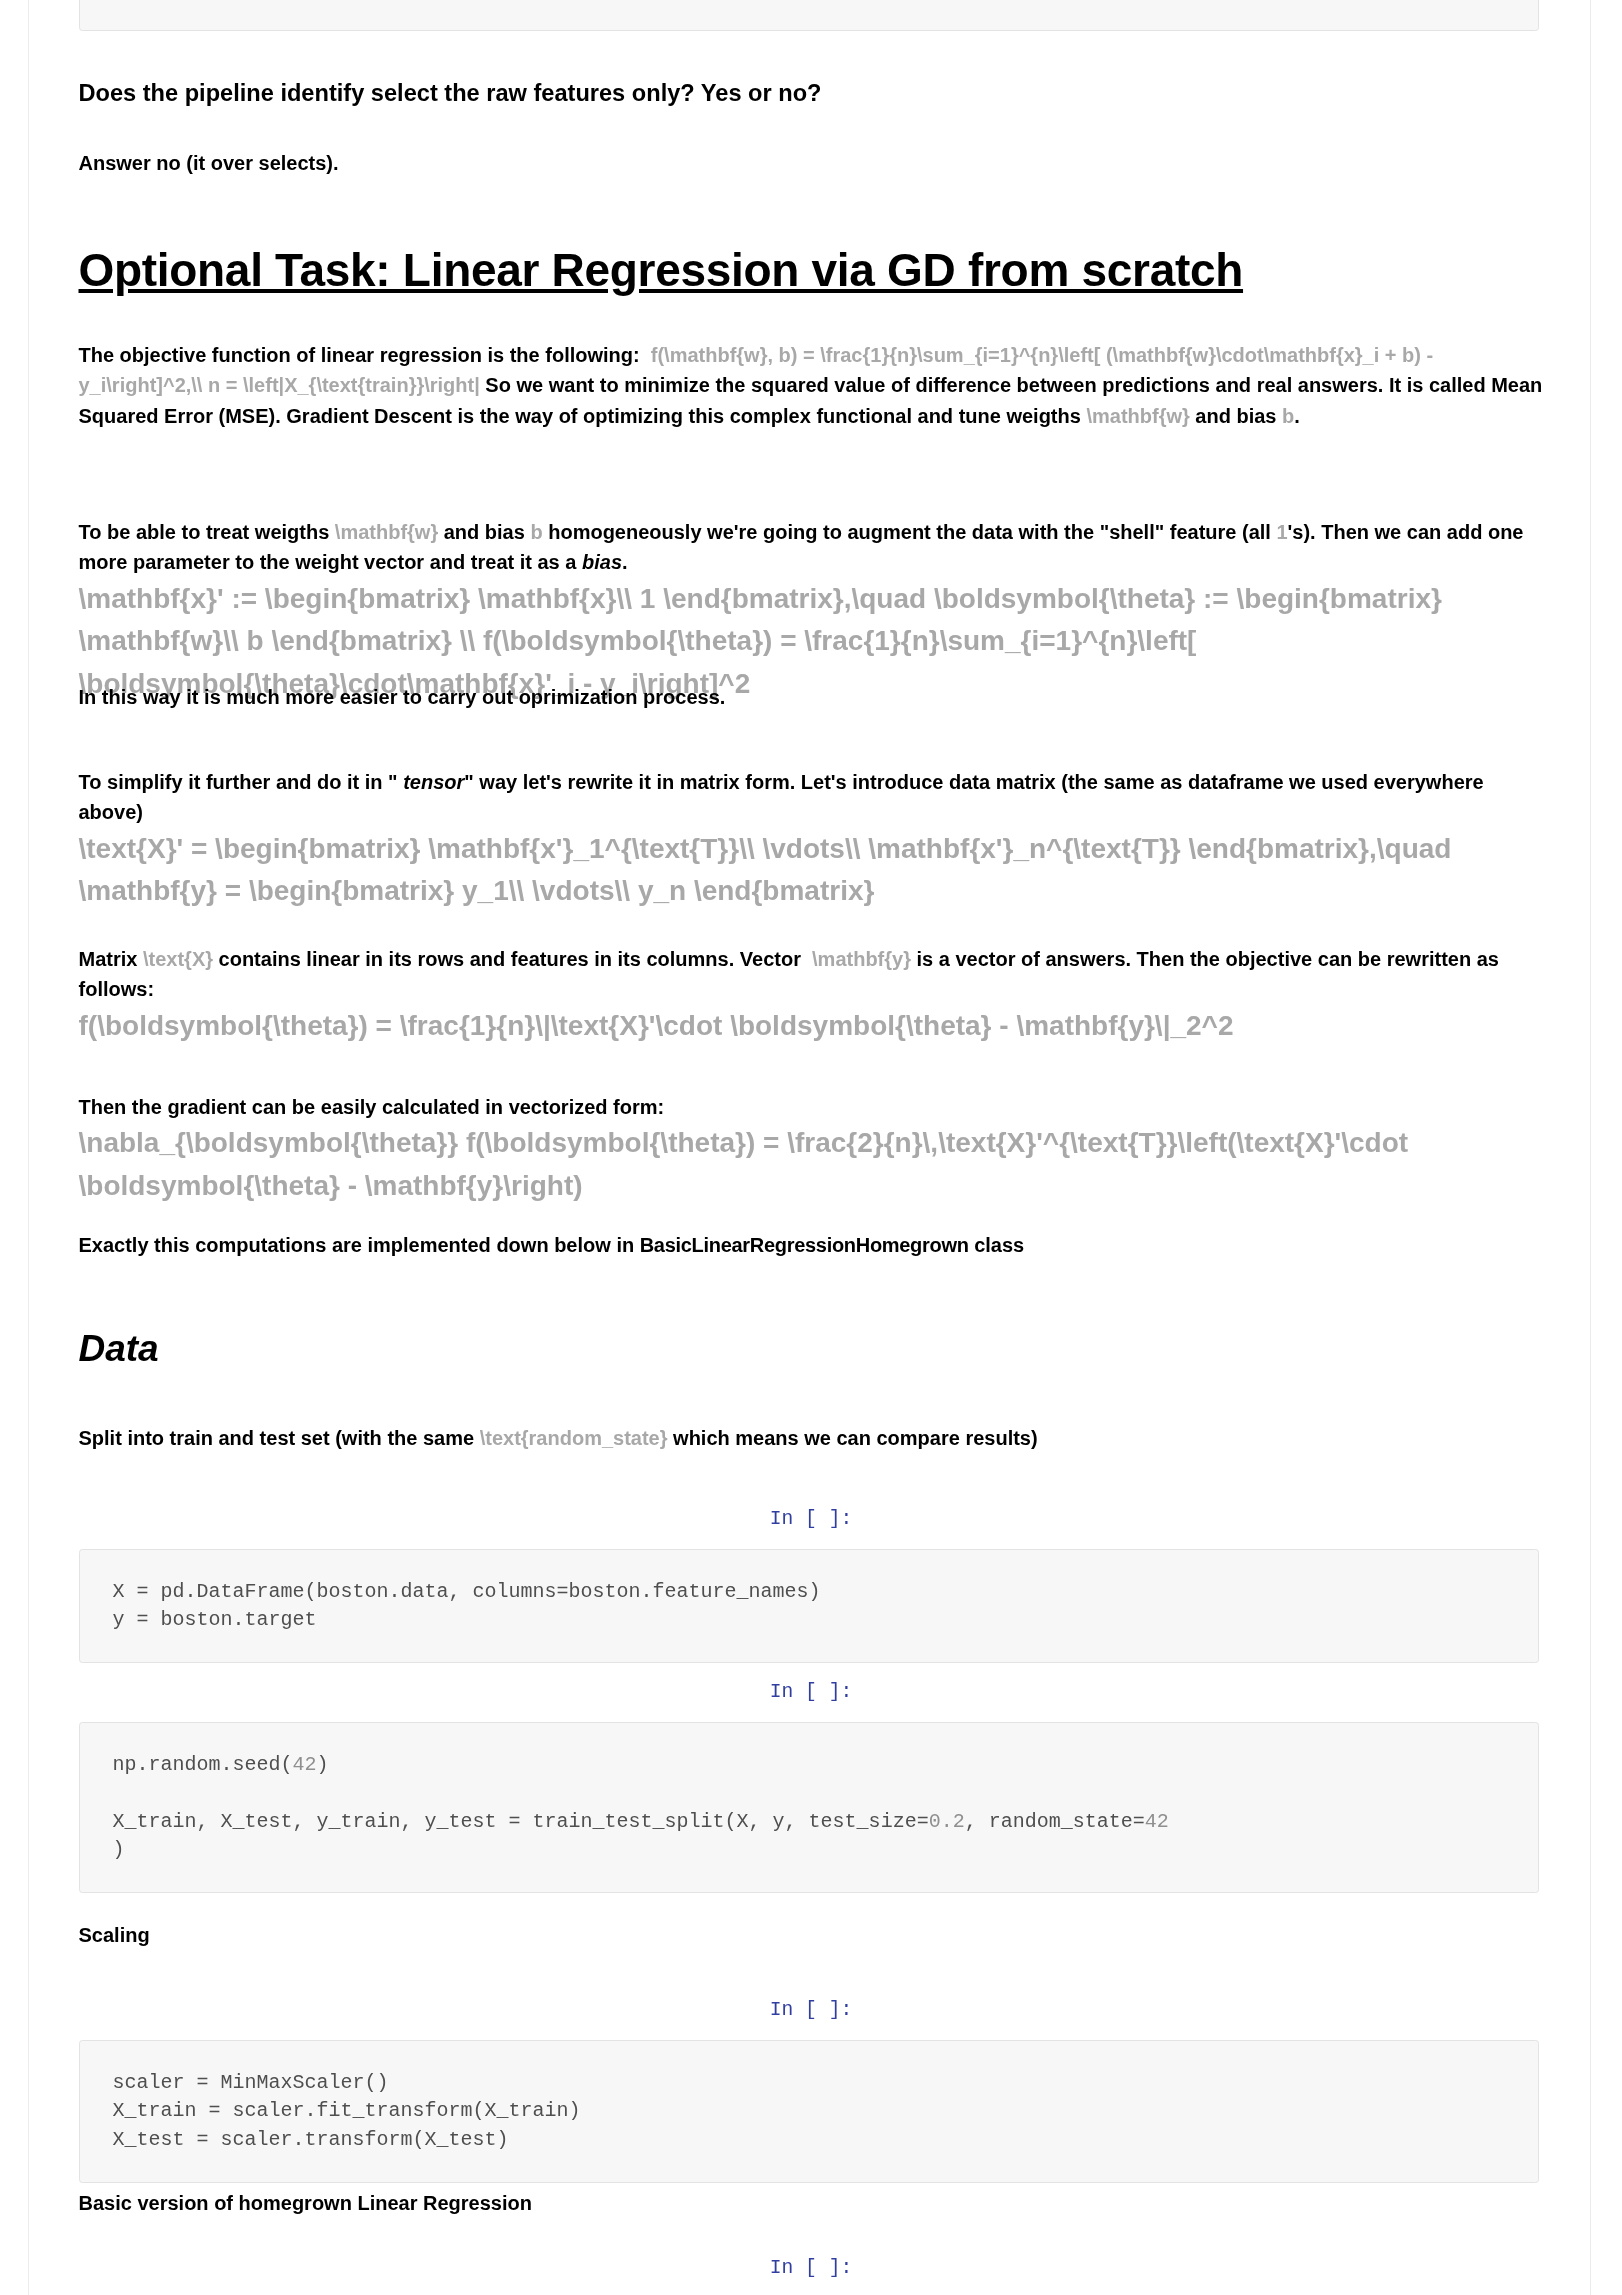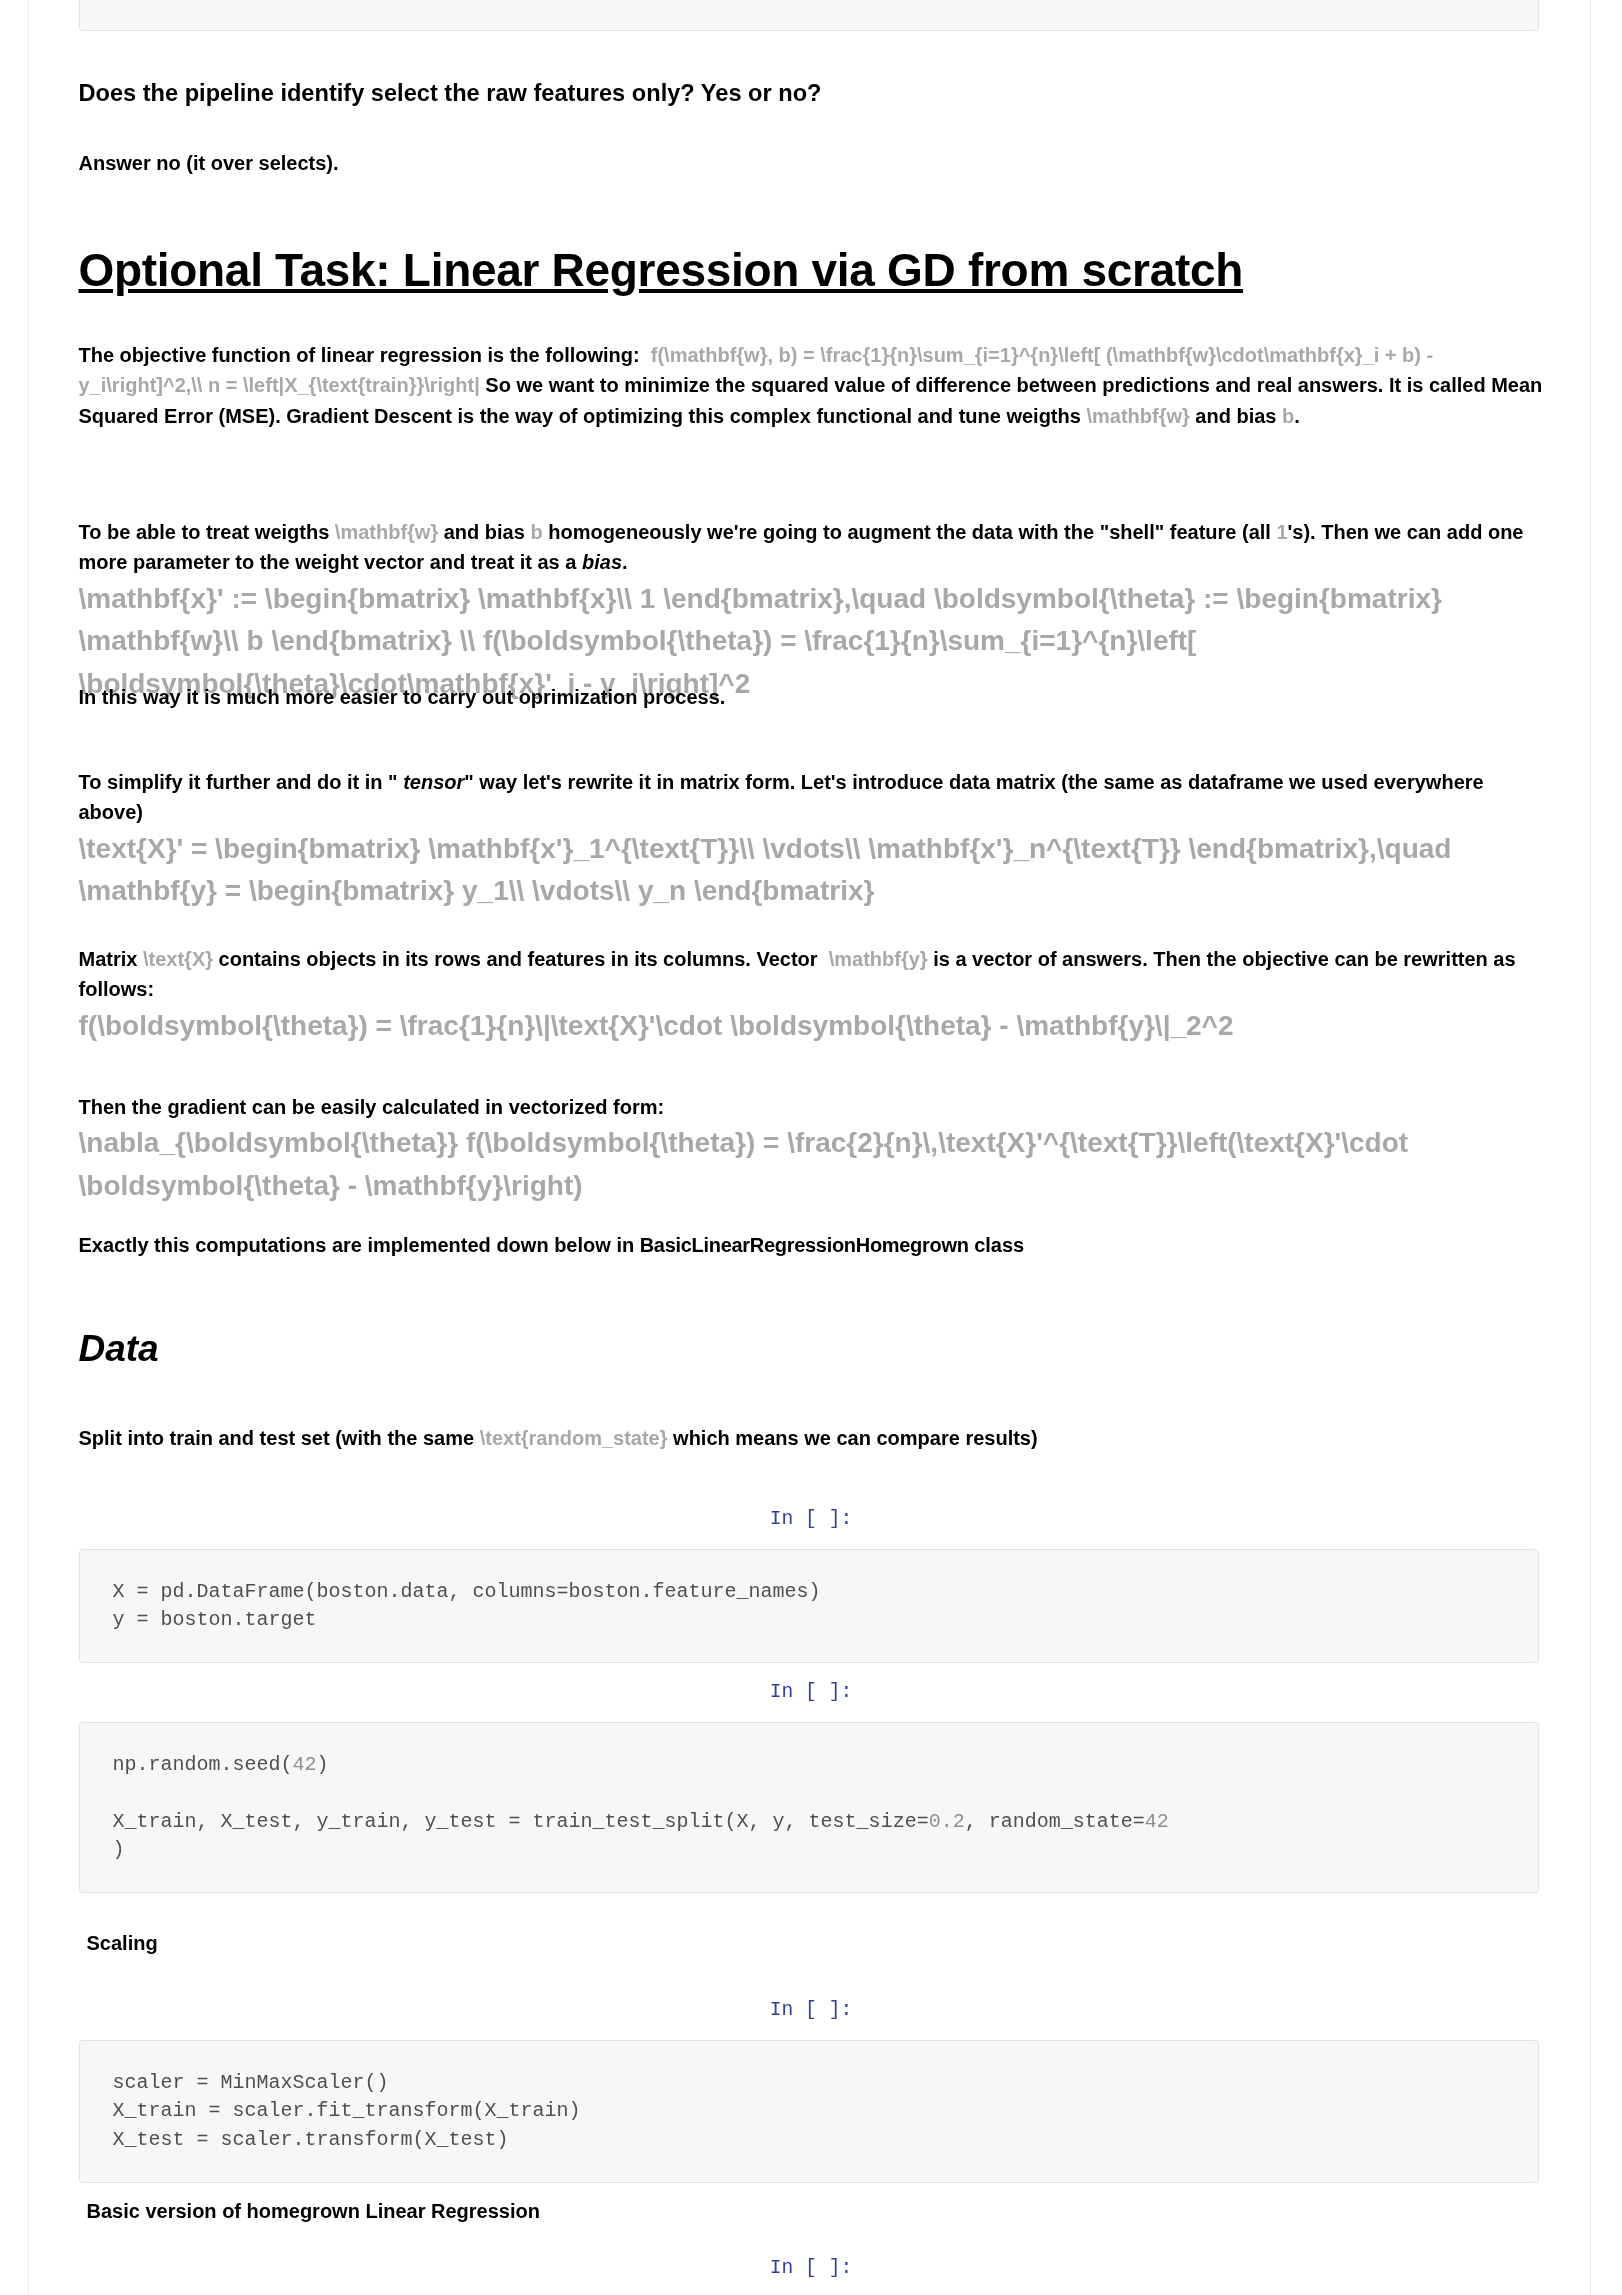--- a/index.html
+++ b/index.html
@@ -69,21 +69,21 @@
   .h3 {
     font-size: 23.6px;
     font-weight: bold;
     margin: 0;
     line-height: 1.2;
     color: #000;
   }
   .h4 {
     font-size: 20px;
     font-weight: bold;
-    margin: 8px;
+    margin: 0;
     line-height: 1.2;
     color: #000;
   }
   .para {
     font-size: 20px;
     font-weight: bold;
     line-height: 1.52;
     margin: 0;
     color: #000;
     word-wrap: break-word;
@@ -186,21 +186,21 @@
 
     <div class="blk" style="top:767px; width:1465px;">
       <div class="para">
         <span>To simplify it further and do it in " </span><span class="ital">tensor</span><span>" way let's rewrite it in matrix form. Let's introduce data matrix (the same as dataframe we used everywhere above)</span>
         <span class="texblock">\text{X}' = \begin{bmatrix} \mathbf{x'}_1^{\text{T}}\\ \vdots\\ \mathbf{x'}_n^{\text{T}} \end{bmatrix},\quad \mathbf{y} = \begin{bmatrix} y_1\\ \vdots\\ y_n \end{bmatrix}</span>
       </div>
     </div>
 
     <div class="blk" style="top:944px; width:1465px;">
       <div class="para">
-        <span>Matrix </span><span class="tex">\text{X}</span><span> contains objects in its rows and features in its columns. Vector </span>
+        <span>Matrix </span><span class="tex">\text{X}</span><span> contains linear in its rows and features in its columns. Vector </span>
         <span>&nbsp;</span><span class="tex">\mathbf{y}</span><span> is a vector of answers. Then the objective can be rewritten as follows:</span>
         <span class="texblock">f(\boldsymbol{\theta}) = \frac{1}{n}\|\text{X}'\cdot \boldsymbol{\theta} - \mathbf{y}\|_2^2</span>
       </div>
     </div>
 
     <div class="blk" style="top:1092px; width:1465px;">
       <div class="para">
         <span>Then the gradient can be easily calculated in vectorized form:</span>
         <span class="texblock">\nabla_{\boldsymbol{\theta}} f(\boldsymbol{\theta}) = \frac{2}{n}\,\text{X}'^{\text{T}}\left(\text{X}'\cdot \boldsymbol{\theta} - \mathbf{y}\right)</span>
       </div>

